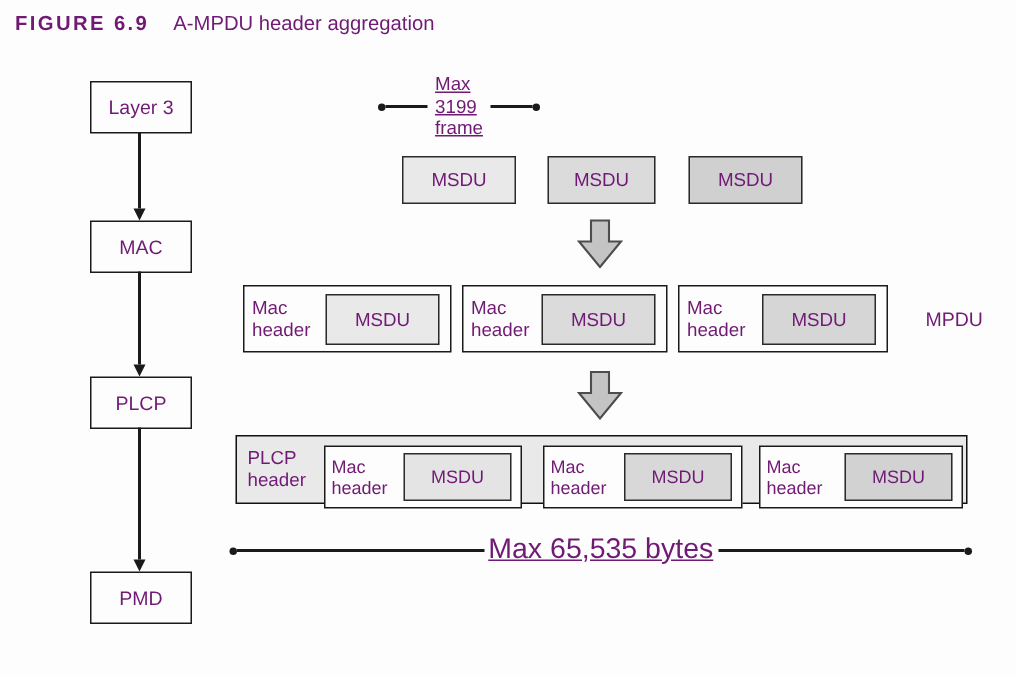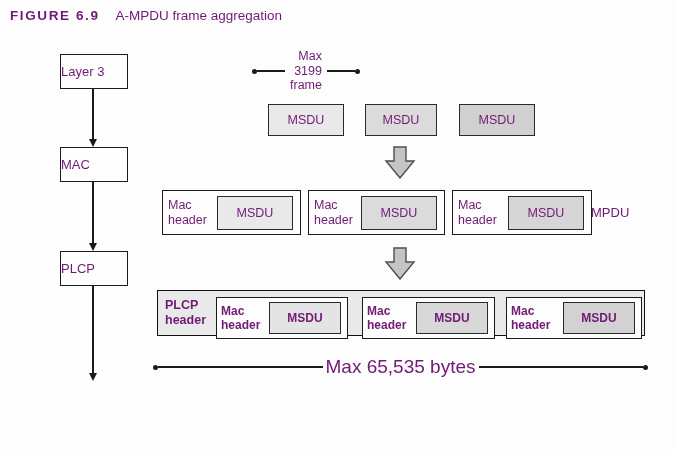--- a/index.html
+++ b/index.html
@@ -8,79 +8,82 @@
     font-family:"Liberation Sans","DejaVu Sans",sans-serif;
     color:#701a75;overflow:hidden;
   }
   
   .fig-title{position:absolute;left:10px;top:8px;display:flex;align-items:baseline;font-size:13.5px;}
   .fig-label{font-weight:bold;letter-spacing:1.6px;margin-right:16px;}
   
   .stack-box{
     position:absolute;left:60px;width:66px;height:33px;
     border:1.3px solid #1a1a1a;background:#fdfdfd;
-    display:flex;align-items:center;font-size:13px;
+    display:flex;align-items:center;justify-content:center;font-size:13px;
   }
   .varrow{position:absolute;left:85px;width:16px;display:flex;flex-direction:column;align-items:center;}
   .vline{flex:1;width:1.5px;background:#1a1a1a;}
   .vhead{width:0;height:0;border-left:4.5px solid transparent;border-right:4.5px solid transparent;border-top:8px solid #1a1a1a;}
   
   .measure-top{position:absolute;left:252px;top:46px;width:108px;height:50px;display:flex;align-items:center;}
   .dot{width:5px;height:5px;border-radius:50%;background:#1a1a1a;flex:0 0 auto;}
   .mline{height:1.3px;background:#1a1a1a;flex:1;}
-  .mtext{flex:0 0 auto;text-align:right;font-size:12.5px;line-height:1.18;padding:0 5px;}
+  .mtext{flex:0 0 auto;text-align:left;font-size:12.5px;line-height:1.18;padding:0 5px;text-decoration:underline;}
   
   .msdu-box{
     position:absolute;height:30px;border:1.3px solid #2a2a2a;
     display:flex;align-items:center;justify-content:center;font-size:12.5px;
   }
   
   .block-arrow{position:absolute;width:32px;height:33px;}
   
   .mpdu-box{
     position:absolute;top:190px;height:45px;border:1.3px solid #1a1a1a;background:#fdfdfd;
     display:flex;align-items:center;padding:0 5px;box-sizing:border-box;
   }
   .machdr{width:46px;font-size:12.5px;line-height:1.18;flex:0 0 auto;}
   .inner-msdu{
     border:1.3px solid #2a2a2a;width:74px;height:32px;margin-left:auto;margin-right:2px;
     display:flex;align-items:center;justify-content:center;font-size:12.5px;flex:0 0 auto;
   }
-  .mpdu-label{position:absolute;left:591px;top:205px;font-size:13px;}
+  .mpdu-label{position:absolute;left:617px;top:205px;font-size:13px;}
   
-  .ppdu-box{position:absolute;left:157px;top:290px;width:488px;height:46px;border:1.6px solid #111;box-sizing:border-box;font-weight:bold;}
+  .ppdu-box{position:absolute;left:157px;top:290px;width:488px;height:46px;border:1.6px solid #111;box-sizing:border-box;}
   .plcp-hdr{position:absolute;left:7px;top:50%;transform:translateY(-50%);width:50px;font-size:12.5px;line-height:1.18;}
   .ppdu-frame{
     position:absolute;top:6px;height:42px;border:1.3px solid #1a1a1a;background:#fdfdfd;
     display:flex;align-items:center;padding:0 4px;box-sizing:border-box;
   }
   .ppdu-frame .machdr{width:44px;font-size:12px;}
   .ppdu-frame .inner-msdu{width:70px;height:30px;font-size:12px;margin-right:2px;}
   
   .measure-bottom{position:absolute;left:153px;top:358px;width:495px;height:18px;display:flex;align-items:center;}
   .measure-bottom .mtext{white-space:nowrap;font-size:19px;padding:0 3px;}
 </style>
 </head>
 <body>
 
 <div id="canvas">
 
   <div class="fig-title">
     <span class="fig-label">FIGURE 6.9</span>
-    <span>A-MPDU frame aggregation</span>
+    <span>A-MPDU header aggregation</span>
   </div>
 
   <div class="stack-box" style="top:54px;">
     <span>Layer 3</span>
   </div>
   <div class="stack-box" style="top:251px;">
     <span>PLCP</span>
   </div>
   <div class="stack-box" style="top:147px;">
     <span>MAC</span>
+  </div>
+  <div class="stack-box" style="top:381px;">
+    <span>PMD</span>
   </div>
 
   <div class="varrow" style="top:88px;height:59px;">
     <div class="vline"></div>
     <div class="vhead"></div>
   </div>
   <div class="varrow" style="top:181px;height:70px;">
     <div class="vline"></div>
     <div class="vhead"></div>
   </div>

